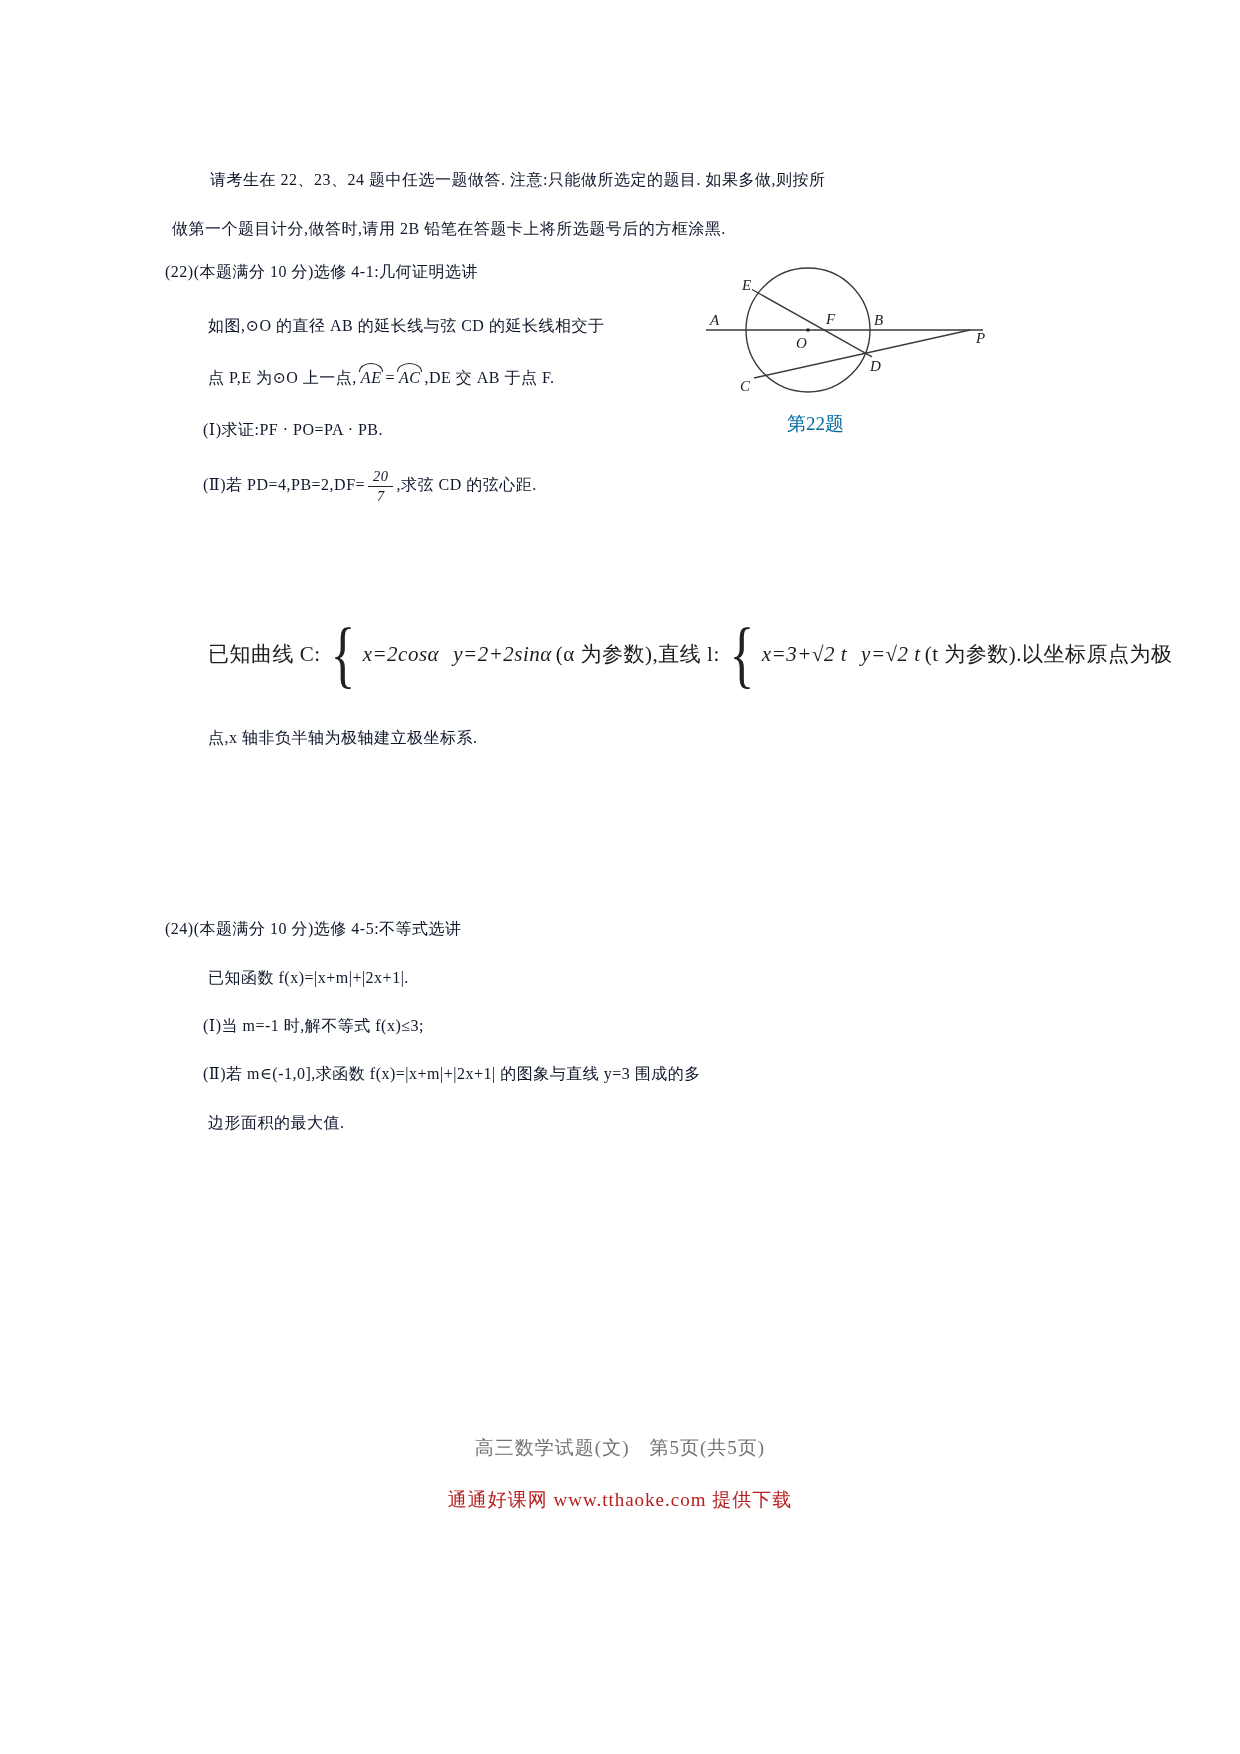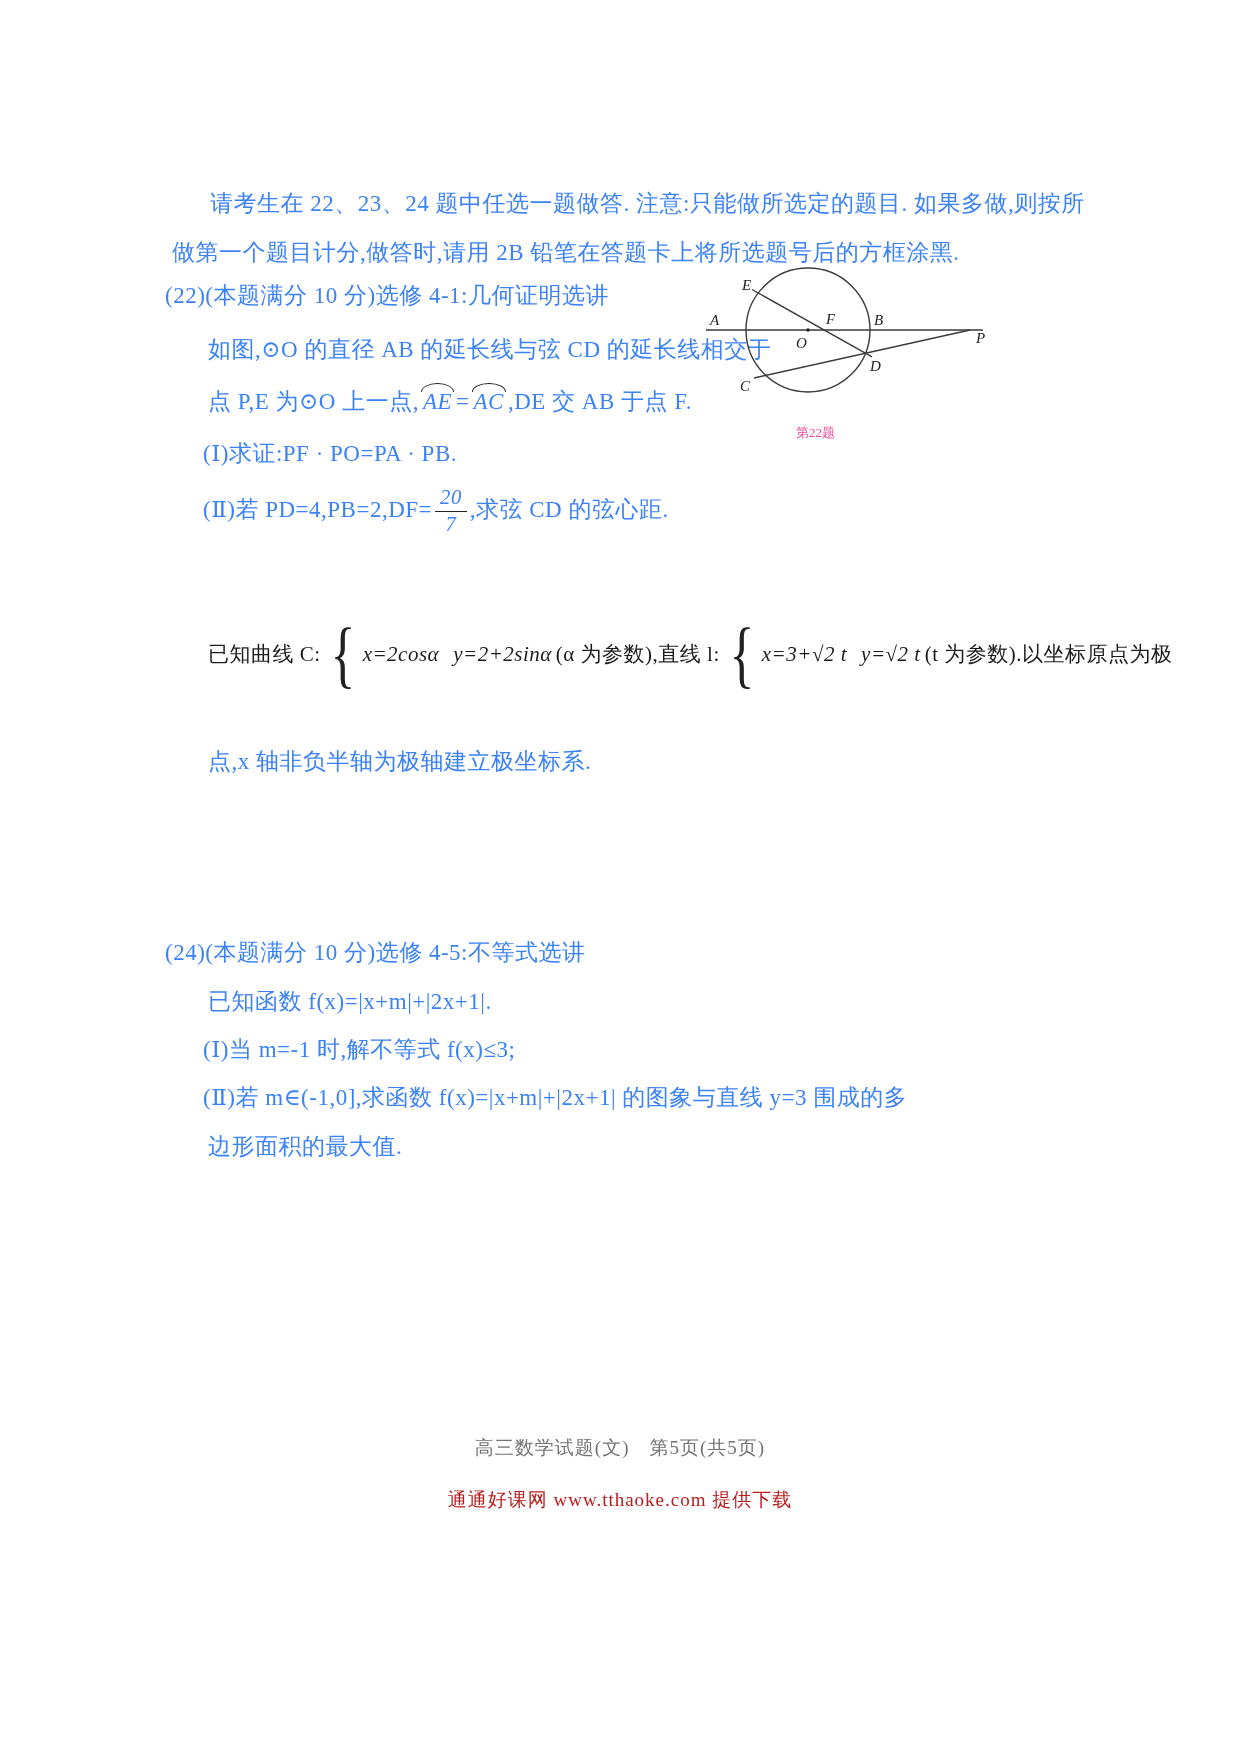--- a/index.html
+++ b/index.html
@@ -13,25 +13,24 @@
     height: 1754px;
     margin: 0 auto;
     background: #ffffff;
     font-family: "Liberation Serif", "DejaVu Serif", serif;
     color: #1c1c1c;
     overflow: hidden;
   }
   .line {
     position: absolute;
     left: 172px;
-    font-size: 23px;
+    font-size: 16px;
     white-space: nowrap;
-    color: #3b82f6;
+    color: #0f172a;
     letter-spacing: 0.5px;
-    margin-top: 18px;
   }
   
   .frac {
     display: inline-block;
     vertical-align: middle;
     text-align: center;
     font-size: 0.9em;
     line-height: 1.15;
     margin: 0 3px;
     font-style: italic;
@@ -82,23 +81,23 @@
   .diagram .stroke { stroke: #3a3a3a; stroke-width: 1.4; fill: none; }
   .diagram text {
     font-family: "Liberation Serif", "DejaVu Serif", serif;
     font-style: italic;
     font-size: 15px;
     fill: #222;
   }
   .caption {
     width: 235px;
     text-align: center;
-    font-size: 13px;
-    margin-top: 16px;
-    color: #ec4899;
+    font-size: 19px;
+    margin-top: 3px;
+    color: #0369a1;
   }
   .footer-line {
     position: absolute;
     left: 0; right: 0;
     text-align: center;
     font-size: 19px;
     color: #737373;
     letter-spacing: 1px;
   }
   .watermark {

